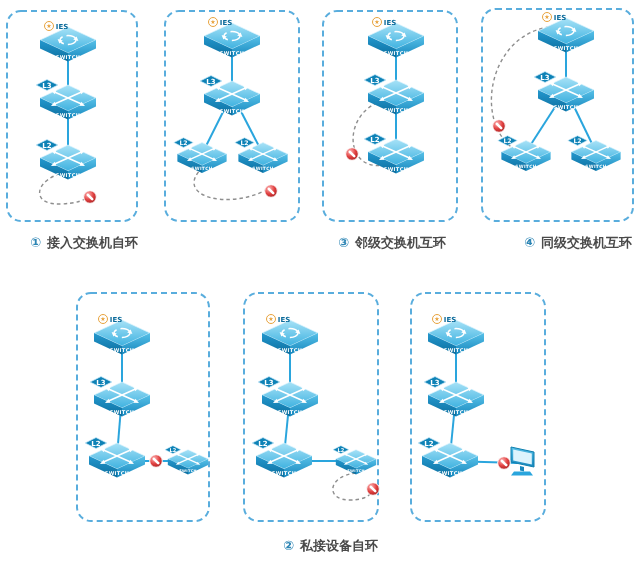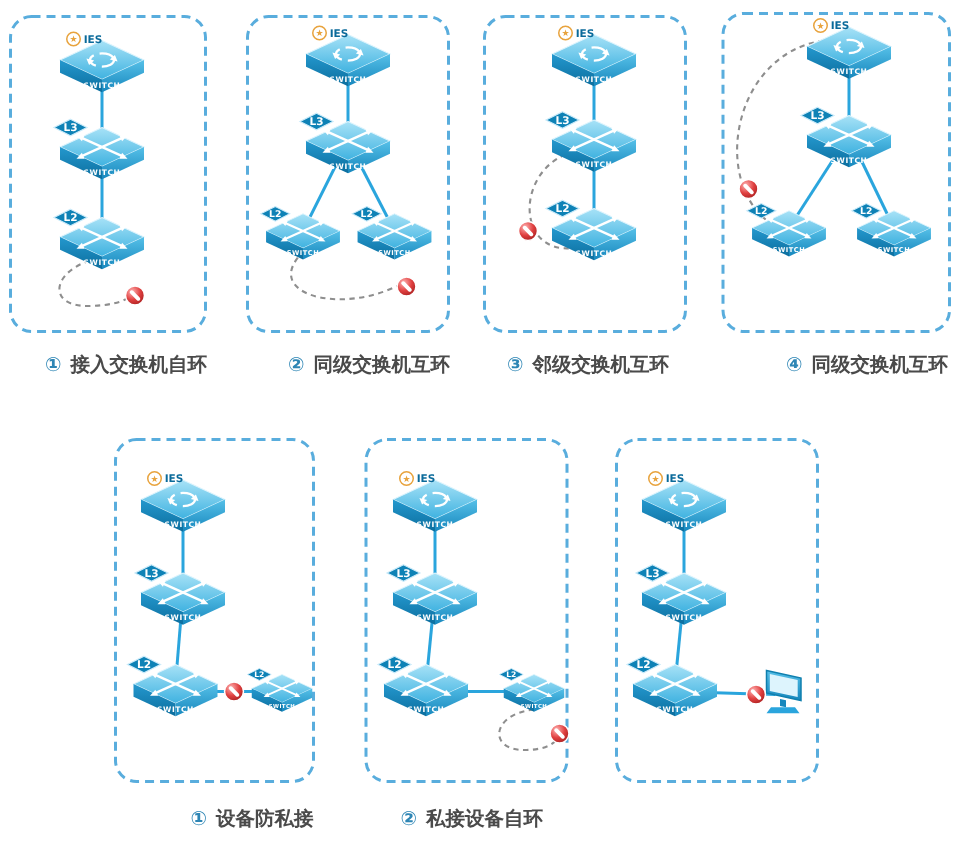--- a/index.html
+++ b/index.html
@@ -351,29 +351,23 @@
   <use href="#ballg" x="352" y="154"></use>
   <use href="#ballg" x="499" y="126"></use>
   <use href="#ballg" x="156" y="461"></use>
   <use href="#ballg" x="373" y="489"></use>
   <use href="#ballg" x="504" y="463"></use>
 </svg>
 
 <div class="caption" style="left:6px;top:234px;width:132px;">
   <span class="num">①</span><span class="txt">接入交换机自环</span>
 </div>
-<div class="caption" style="left:164px;top:234px;width:136px;">
-  <span class="num">②</span><span class="txt">同级交换机互环</span>
-</div>
 <div class="caption" style="left:310px;top:234px;width:136px;">
   <span class="num">③</span><span class="txt">邻级交换机互环</span>
 </div>
 <div class="caption" style="left:481px;top:234px;width:151px;">
   <span class="num">④</span><span class="txt">同级交换机互环</span>
 </div>
-<div class="caption" style="left:77px;top:537px;width:132px;">
-  <span class="num">①</span><span class="txt">设备防私接</span>
-</div>
-<div class="caption" style="left:228px;top:537px;width:134px;">
+<div class="caption" style="left:244px;top:537px;width:134px;">
   <span class="num">②</span><span class="txt">私接设备自环</span>
 </div>
 
 </div>
 
 </body></html>

